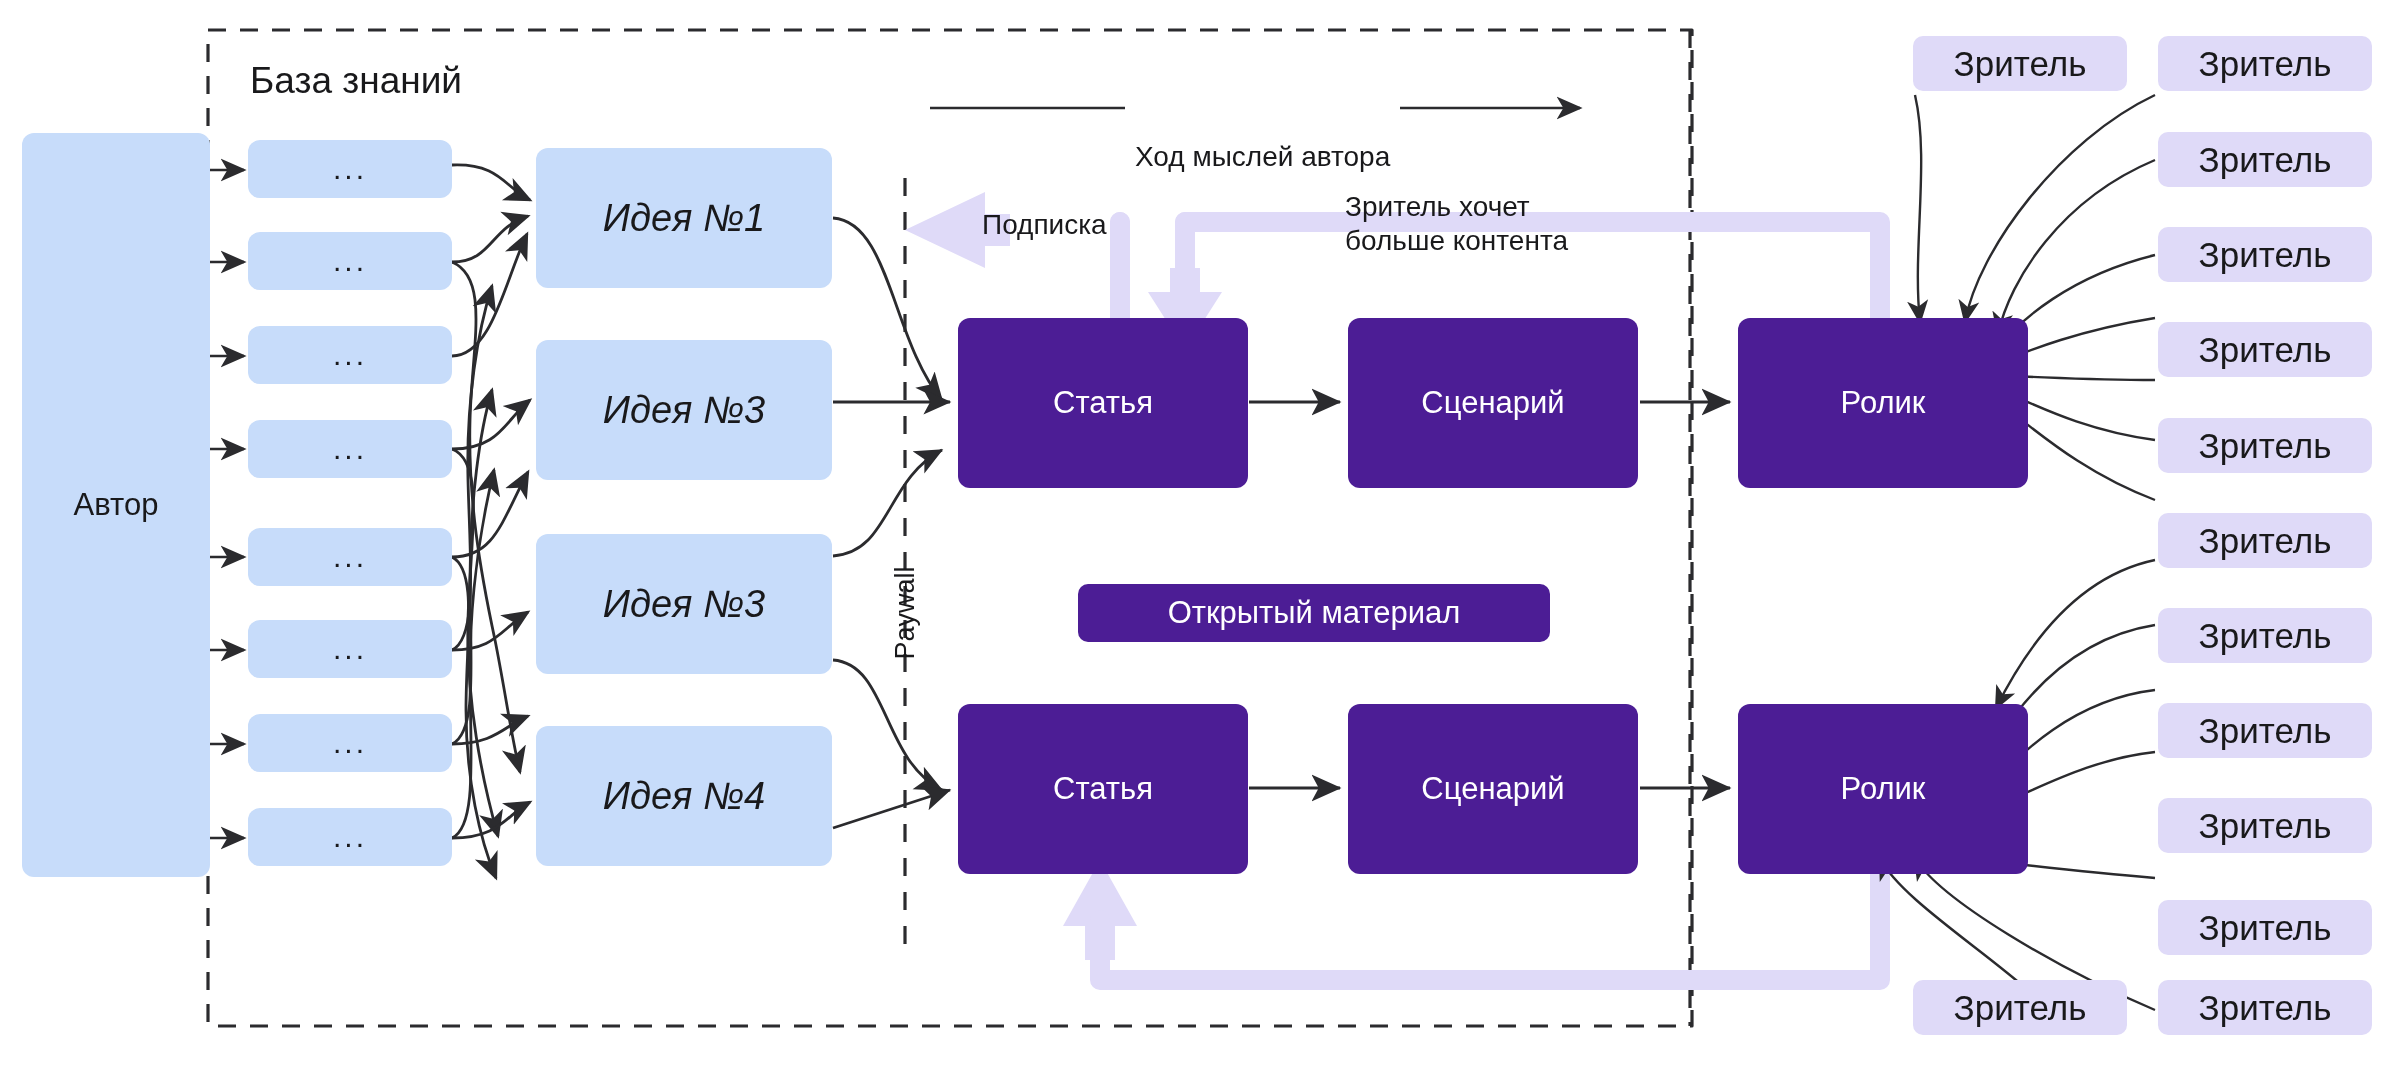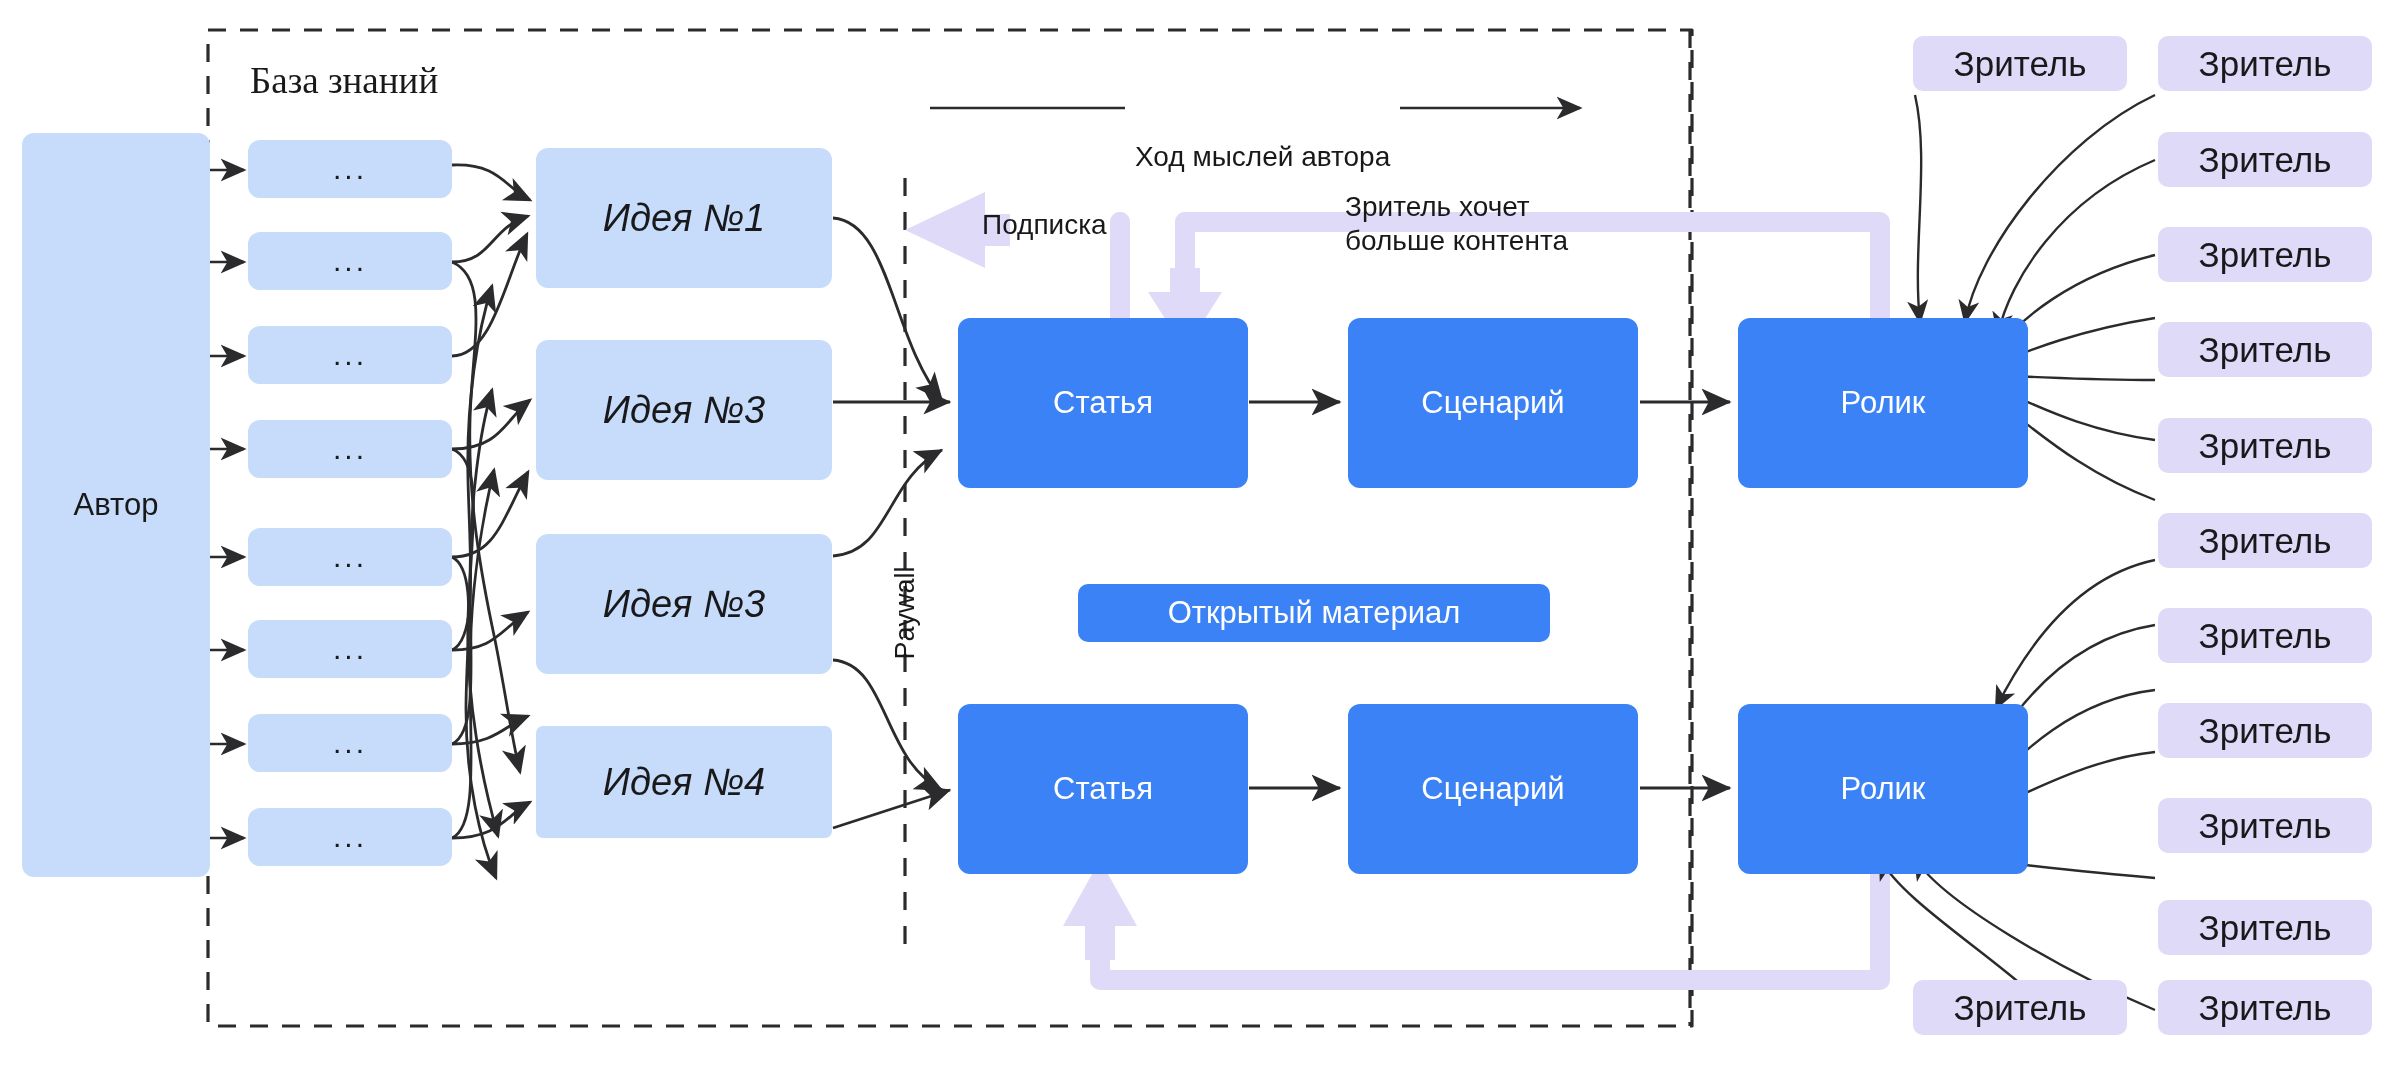--- a/index.html
+++ b/index.html
@@ -26,21 +26,21 @@
     position: absolute;
     display: flex;
     align-items: center;
     justify-content: center;
     text-align: center;
     border-radius: 12px;
     line-height: 1.18;
     white-space: pre-line;
   }
   .node.blue   { background: #c7dcfa; color: #19191b; }
-  .node.green  { background: #3b82f6; color: #ffffff; }
+  .node.green  { background: #4c1d95; color: #ffffff; }
   .node.lav    { background: #dfdaf8; color: #19191b; }
 
   .label {
     position: absolute;
     color: #19191b;
     white-space: pre-line;
     line-height: 1.22;
   }
   .kb-title { font-size: 37px; }
   .author-lbl { font-size: 31px; }
@@ -178,21 +178,21 @@
       <path d="M2155,878 C2060,870 1985,860 1945,856" marker-end="url(#ah)"></path>
       <path d="M2155,1010 C2060,970 1940,900 1915,858" marker-end="url(#ah)"></path>
       <path d="M2050,1010 C2000,960 1900,900 1880,858" marker-end="url(#ah)"></path>
     </g>
   </svg>
 
   <div class="node blue" style="left:22px; top:133px; width:188px; height:744px;">
     <span class="author-lbl">Автор</span>
   </div>
 
-  <div class="label kb-title" style="left:250px; top:58px;font-family:Liberation Serif, serif;">База знаний</div>
+  <div class="label kb-title" style="left:250px; top:58px;">База знаний</div>
 
   <div class="node blue" style="left:248px; top:140px; width:204px; height:58px;">
     <span class="dots-lbl">...</span>
   </div>
   <div class="node blue" style="left:248px; top:232px; width:204px; height:58px;">
     <span class="dots-lbl">...</span>
   </div>
   <div class="node blue" style="left:248px; top:326px; width:204px; height:58px;">
     <span class="dots-lbl">...</span>
   </div>
@@ -214,21 +214,21 @@
 
   <div class="node blue" style="left:536px; top:148px; width:296px; height:140px;">
     <span class="idea-lbl">Идея №1</span>
   </div>
   <div class="node blue" style="left:536px; top:340px; width:296px; height:140px;">
     <span class="idea-lbl">Идея №3</span>
   </div>
   <div class="node blue" style="left:536px; top:534px; width:296px; height:140px;">
     <span class="idea-lbl">Идея №3</span>
   </div>
-  <div class="node blue" style="left:536px; top:726px; width:296px; height:112px;border-radius:7px;">
+  <div class="node blue" style="left:536px; top:726px; width:296px; height:140px;">
     <span class="idea-lbl">Идея №4</span>
   </div>
 
 
   <div class="label paywall-lbl" style="left:862px; top:600px; width:86px; text-align:center;">Paywall</div>
 
   <div class="label flow-lbl" style="left:1135px; top:92px;margin-top:48px;">Ход мыслей автора</div>
 
   <div class="label sub-lbl" style="left:982px; top:208px;">Подписка</div>
 

